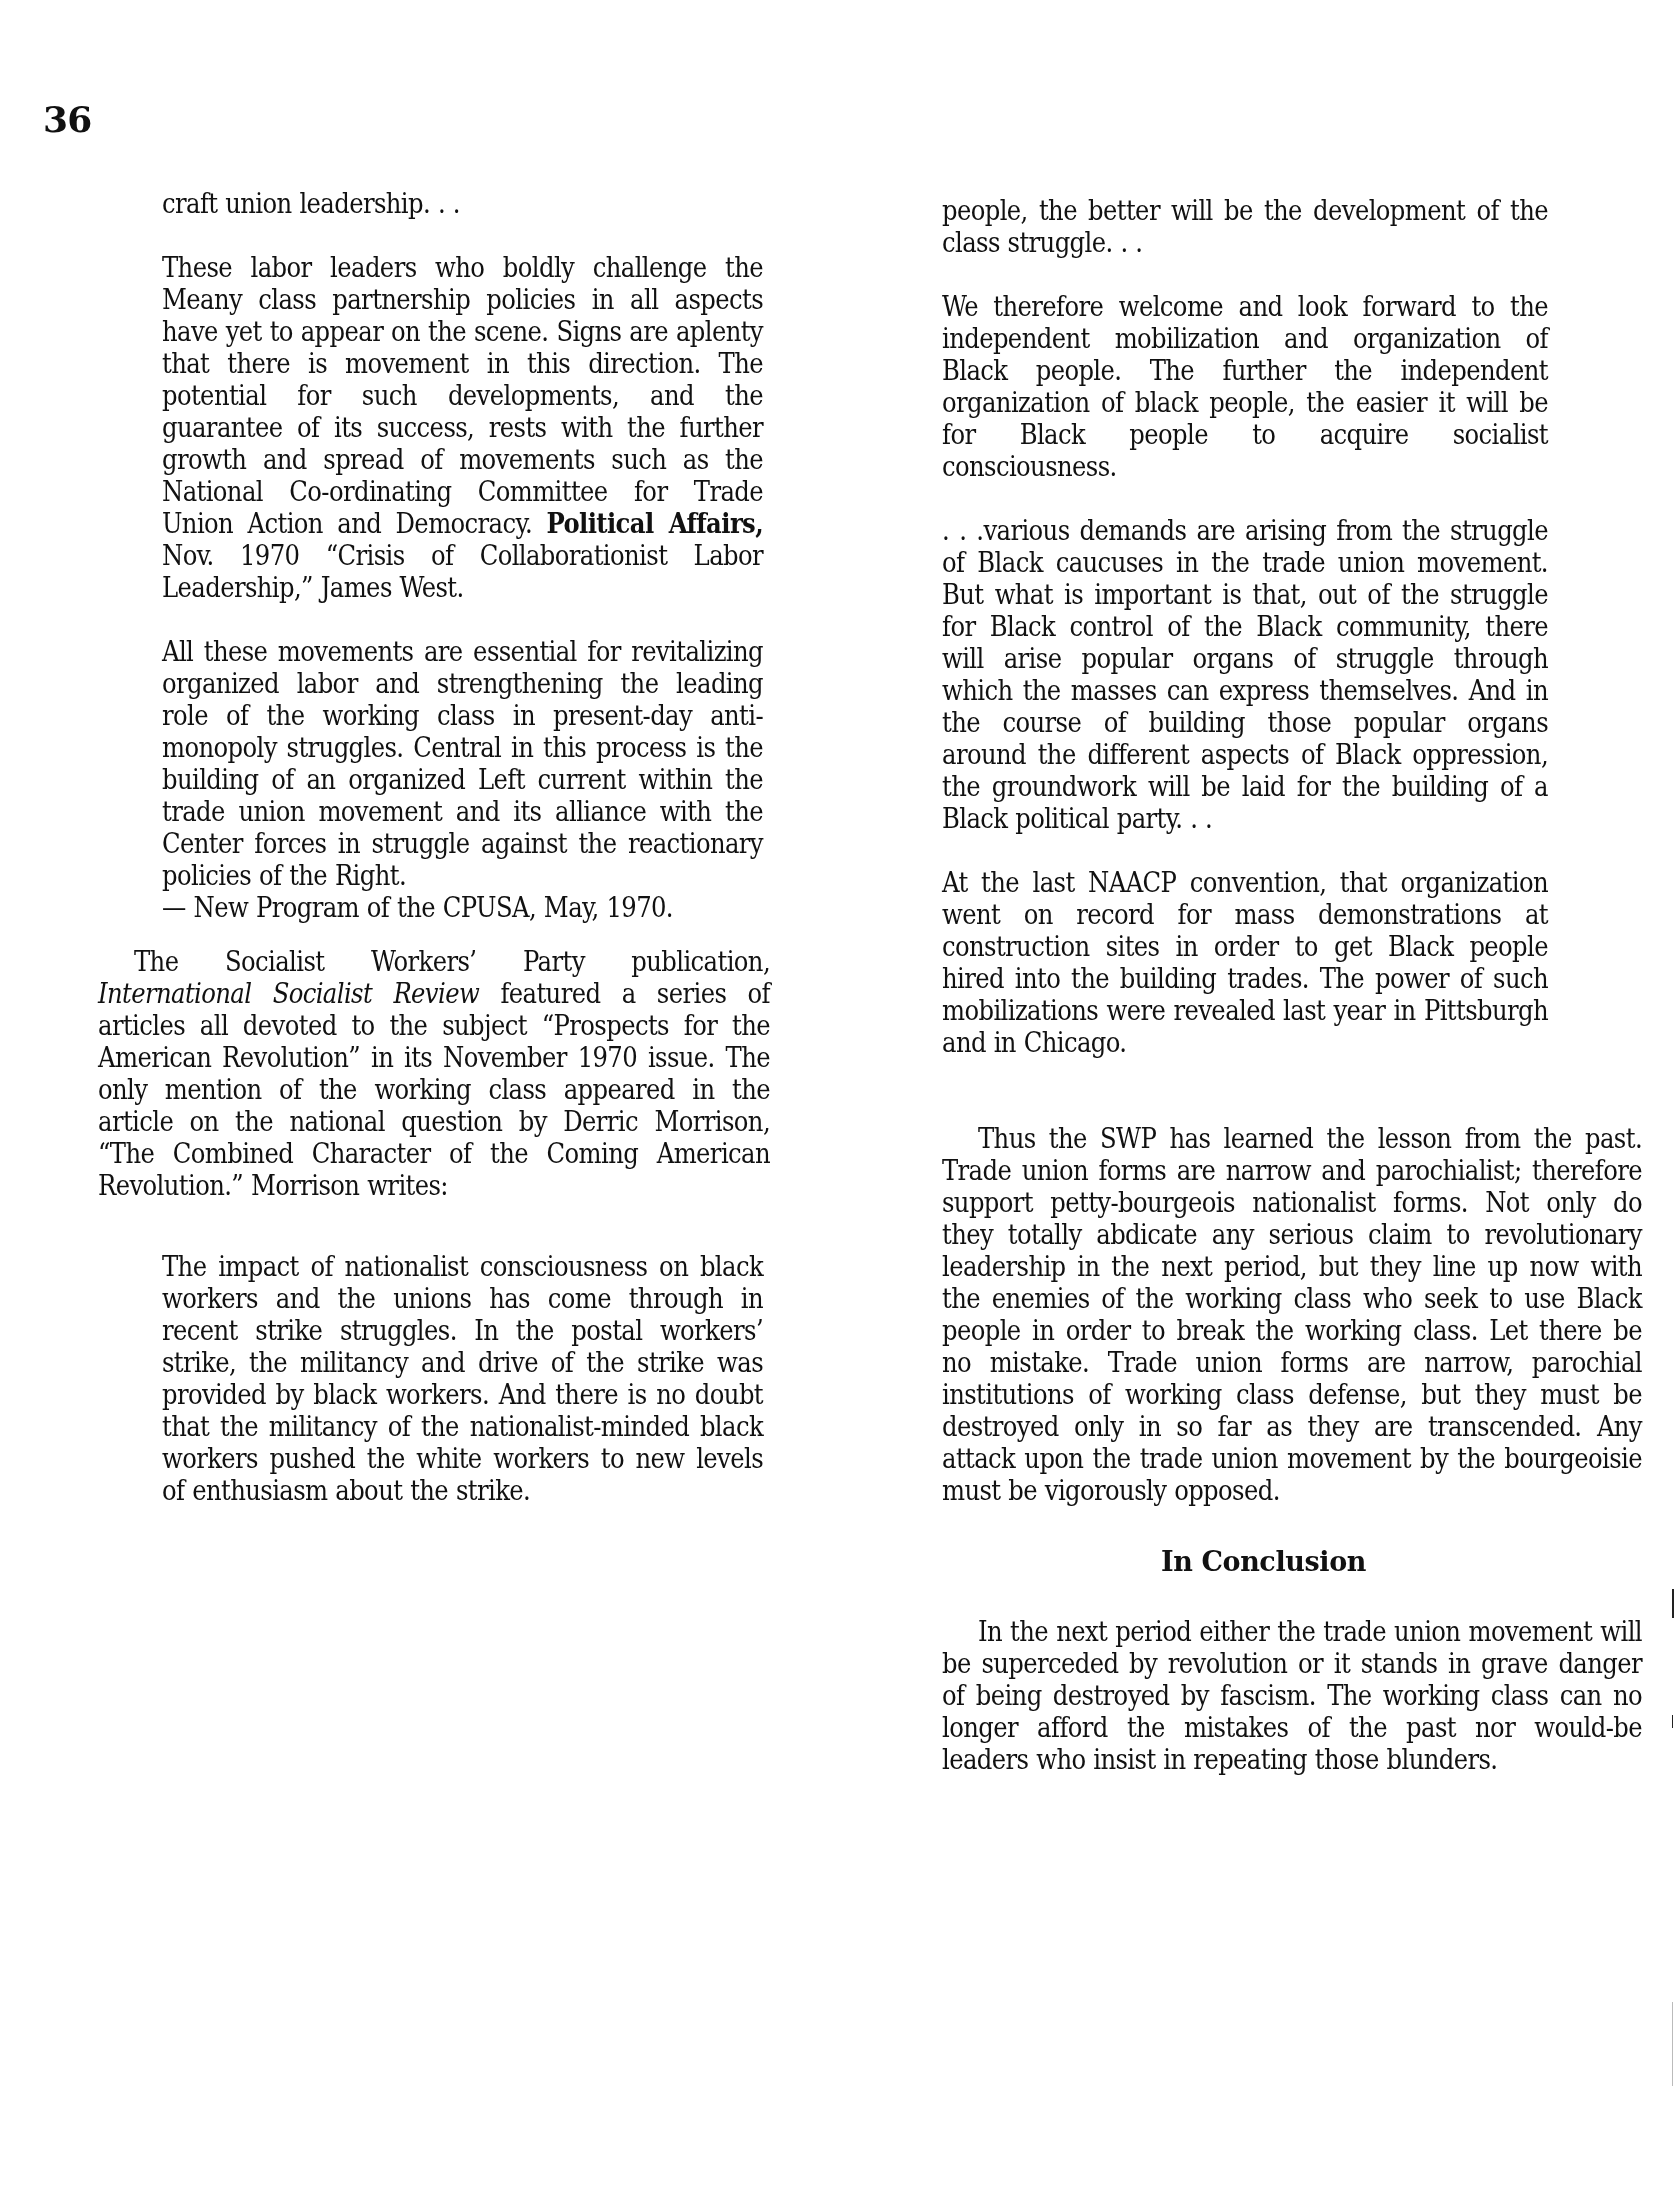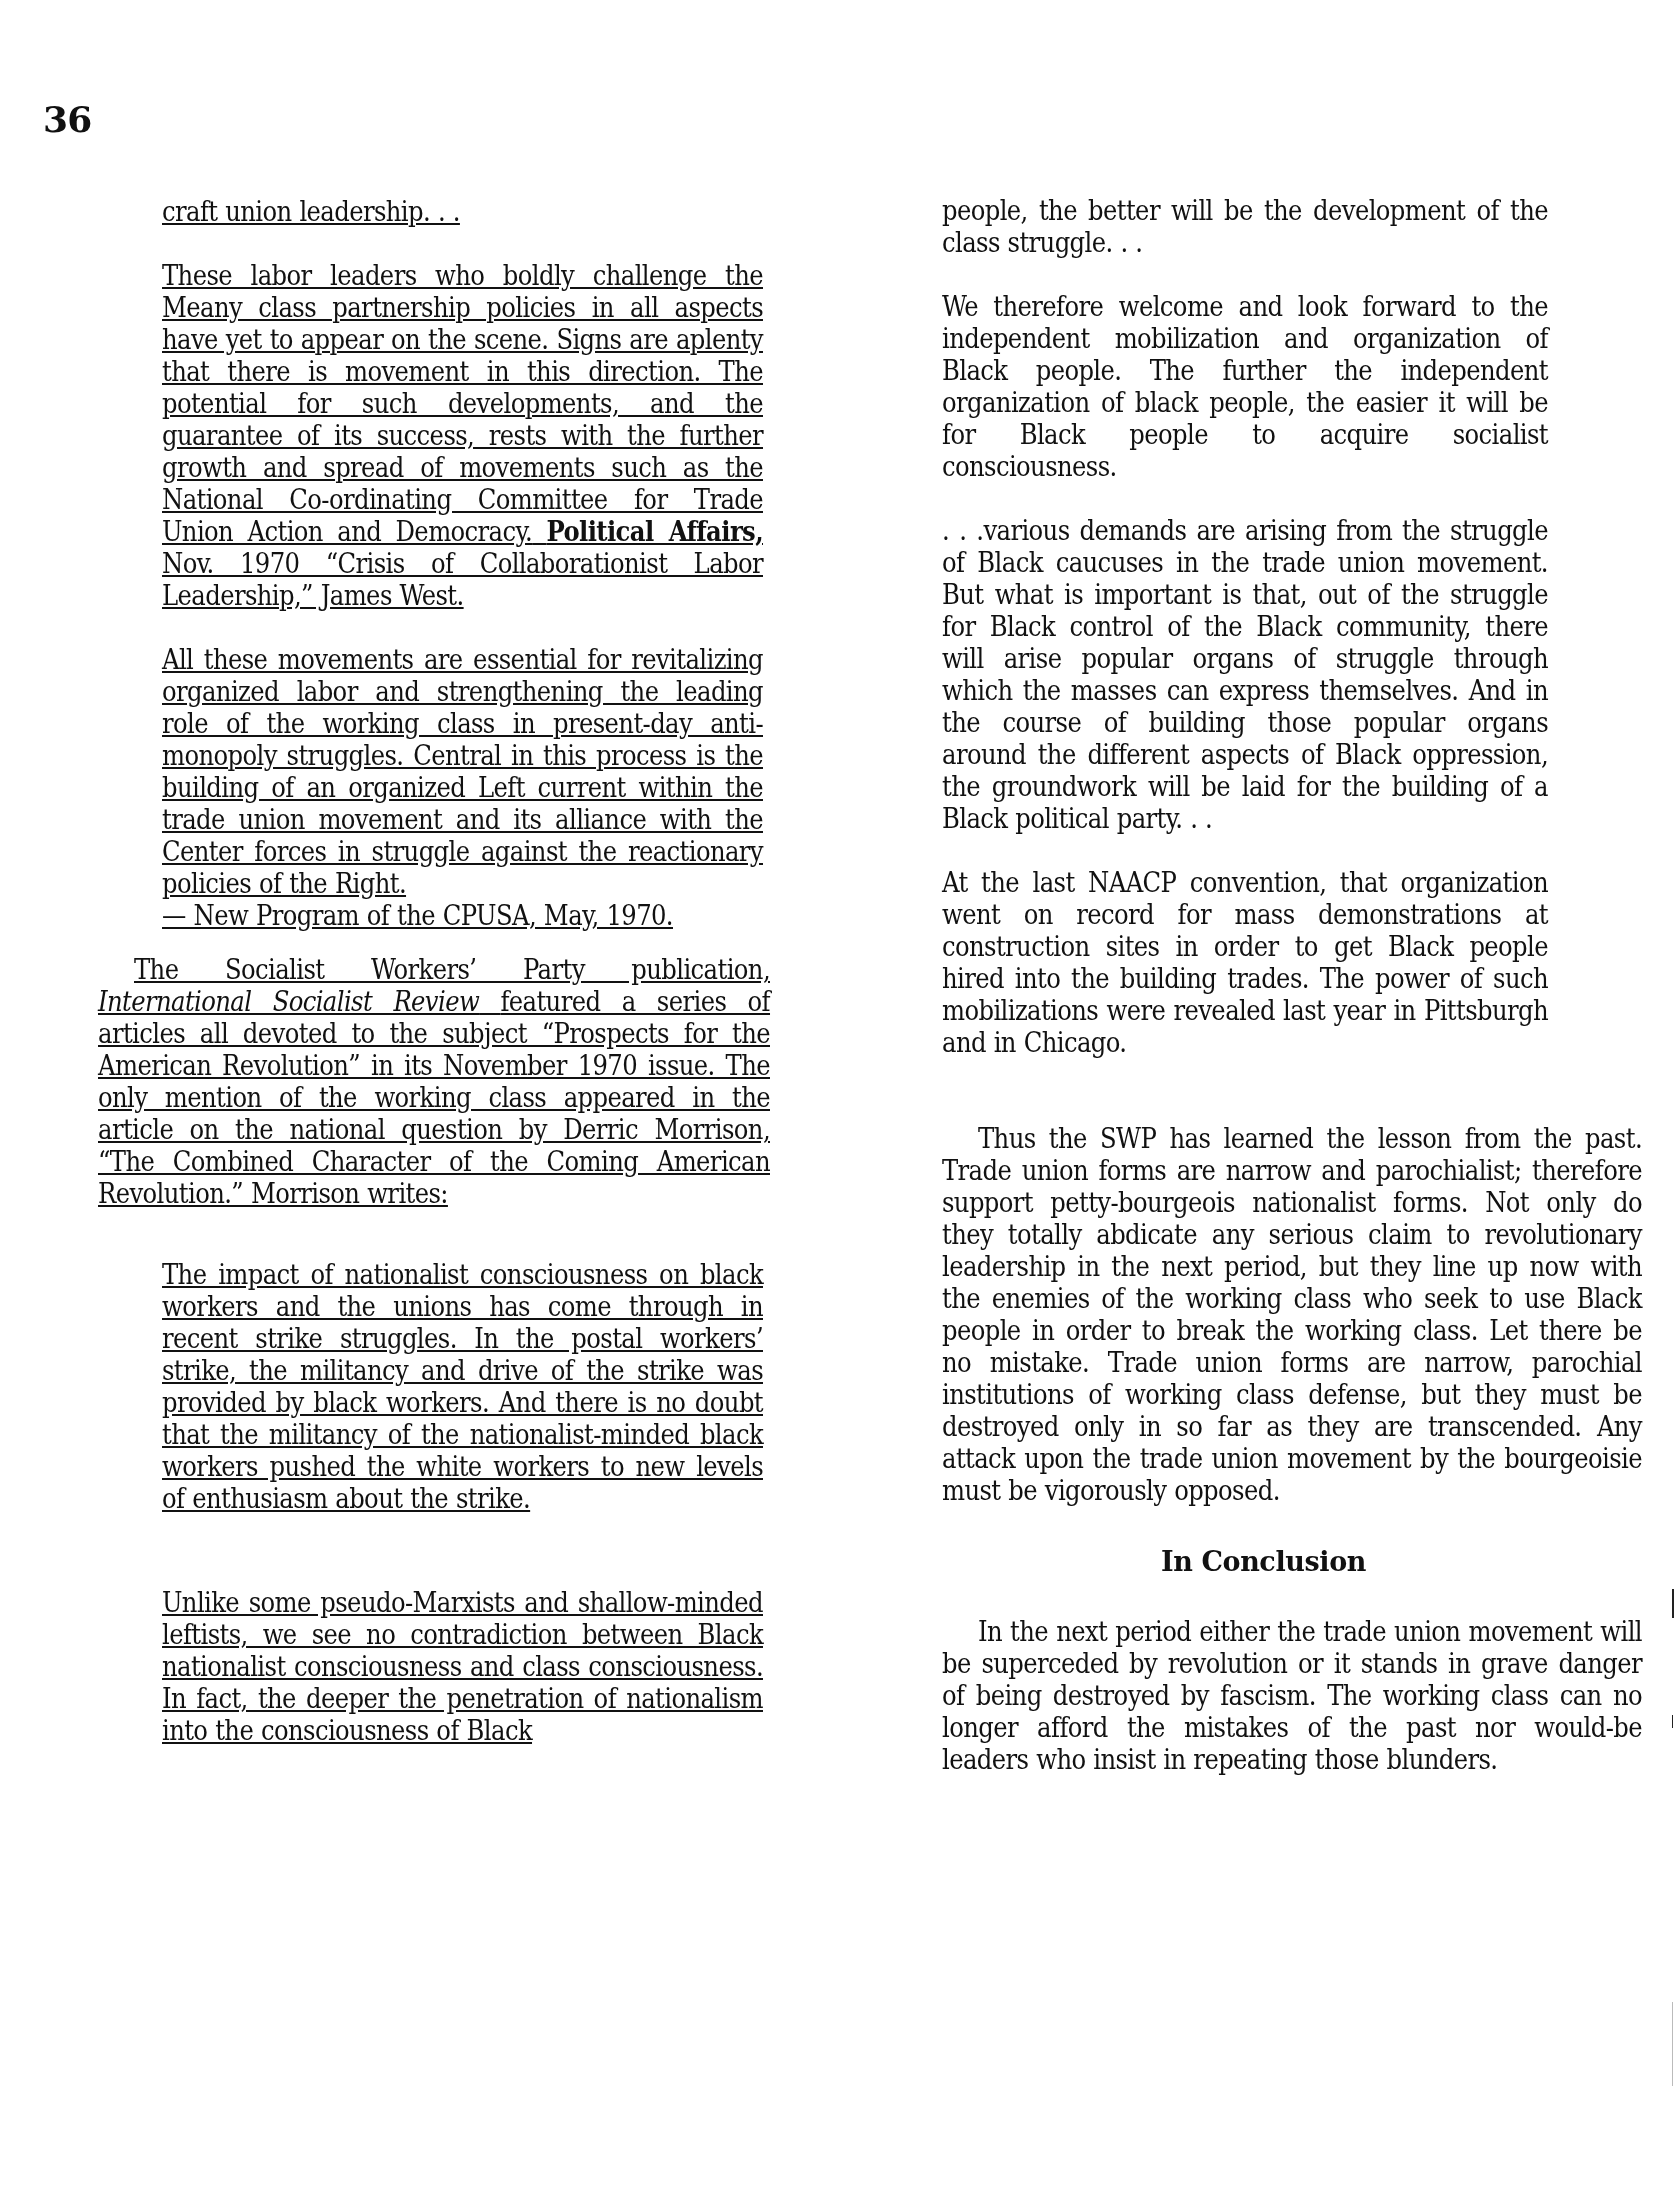--- a/index.html
+++ b/index.html
@@ -7,21 +7,21 @@
     width: 1676px; height: 2205px; position: relative; overflow: hidden;
     font-family: "DejaVu Serif", "Liberation Serif", serif;
     color: #111111;
   }
   .page-number {
     position: absolute; left: 43px; top: 98px;
     font-family: "DejaVu Serif", serif; font-weight: bold; font-size: 36px;
     letter-spacing: -0.7px;
   }
   .col { position: absolute; }
-  .col-left { left: 98px; top: 196px; width: 672px; text-decoration: underline; }
+  .col-left { left: 98px; top: 188px; width: 672px; }
   .col-right { left: 910px; top: 195px; width: 707px; }
   p {
     margin: 0; font-size: 27px; line-height: 32px;
     text-align: justify; text-align-last: left;
     font-stretch: condensed; letter-spacing: -0.6px; word-spacing: 0.7px;
   }
   .quote { margin-left: 64px; width: 601px; }
   .quote-r { margin-left: 32px; width: 606px; }
   .body-left { width: 672px; text-indent: 36px; }
   .body-right { width: 700px; text-indent: 36px; margin-left: 32px; }
@@ -55,21 +55,20 @@
   <div class="gap-md" style="height:22.4px"></div>
   <p class="body-left">
     <span>The Socialist Workers’ Party publication,</span>
     <span class="ital">International Socialist Review</span>
     <span>featured a series of articles all devoted to the subject “Prospects for the American Revolution” in its November 1970 issue. The only mention of the working class appeared in the article on the national question by Derric Morrison, “The Combined Character of the Coming American Revolution.” Morrison writes:</span>
   </p>
   <div class="gap-md" style="height:49px"></div>
   <p class="quote">The impact of nationalist consciousness on black workers and the unions has come through in recent strike struggles. In the postal workers’ strike, the militancy and drive of the strike was provided by black workers. And there is no doubt that the militancy of the nationalist-minded black workers pushed the white workers to new levels of enthusiasm about the strike.</p>
   <div class="gap-sm" style="height:36px"></div>
   <div class="gap-sm" style="height:36px"></div>
-  <p class="quote">Unlike some pseudo-Marxists and shallow-minded leftists, we see no contradiction between Black nationalist consciousness and class consciousness. In fact, the deeper the penetration of nationalism into the consciousness of Black</p>
 </div>
 
 <div class="col col-right">
   <p class="quote-r">people, the better will be the development of the class struggle. . .</p>
   <div class="gap-sm"></div>
   <p class="quote-r">We therefore welcome and look forward to the independent mobilization and organization of Black people. The further the independent organization of black people, the easier it will be for Black people to acquire socialist consciousness.</p>
   <div class="gap-sm"></div>
   <p class="quote-r">. . .various demands are arising from the struggle of Black caucuses in the trade union movement. But what is important is that, out of the struggle for Black control of the Black community, there will arise popular organs of struggle through which the masses can express themselves. And in the course of building those popular organs around the different aspects of Black oppression, the groundwork will be laid for the building of a Black political party. . .</p>
   <div class="gap-sm"></div>
   <p class="quote-r">At the last NAACP convention, that organization went on record for mass demonstrations at construction sites in order to get Black people hired into the building trades. The power of such mobilizations were revealed last year in Pittsburgh and in Chicago.</p>

